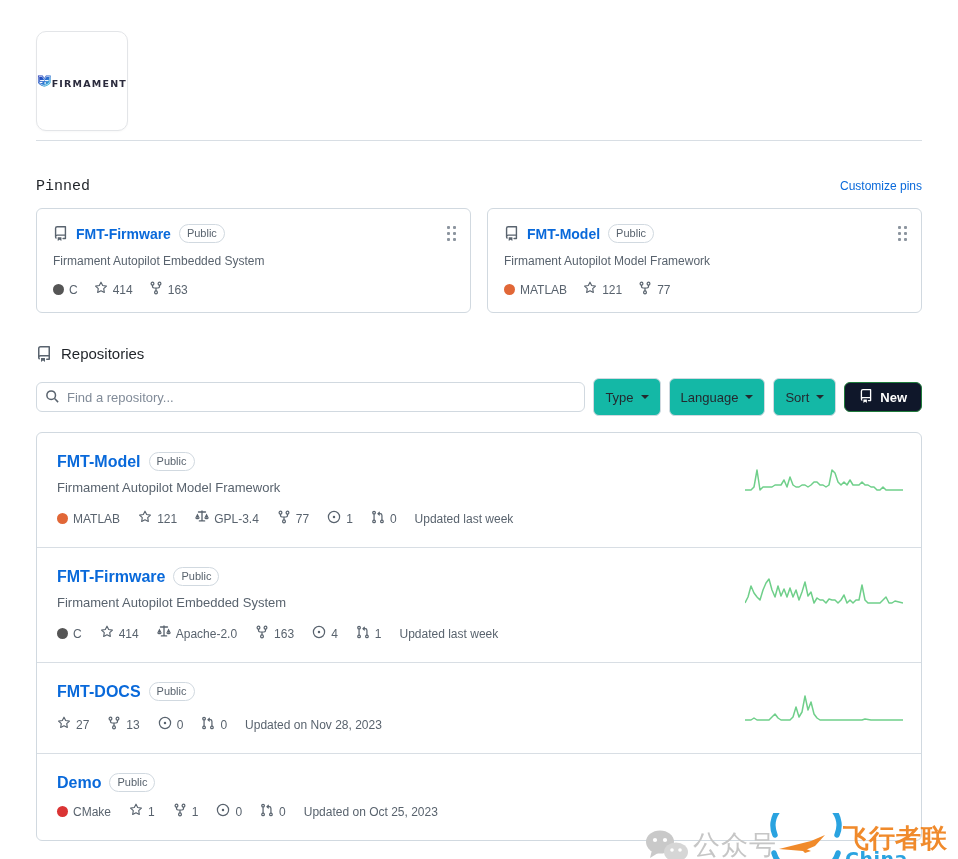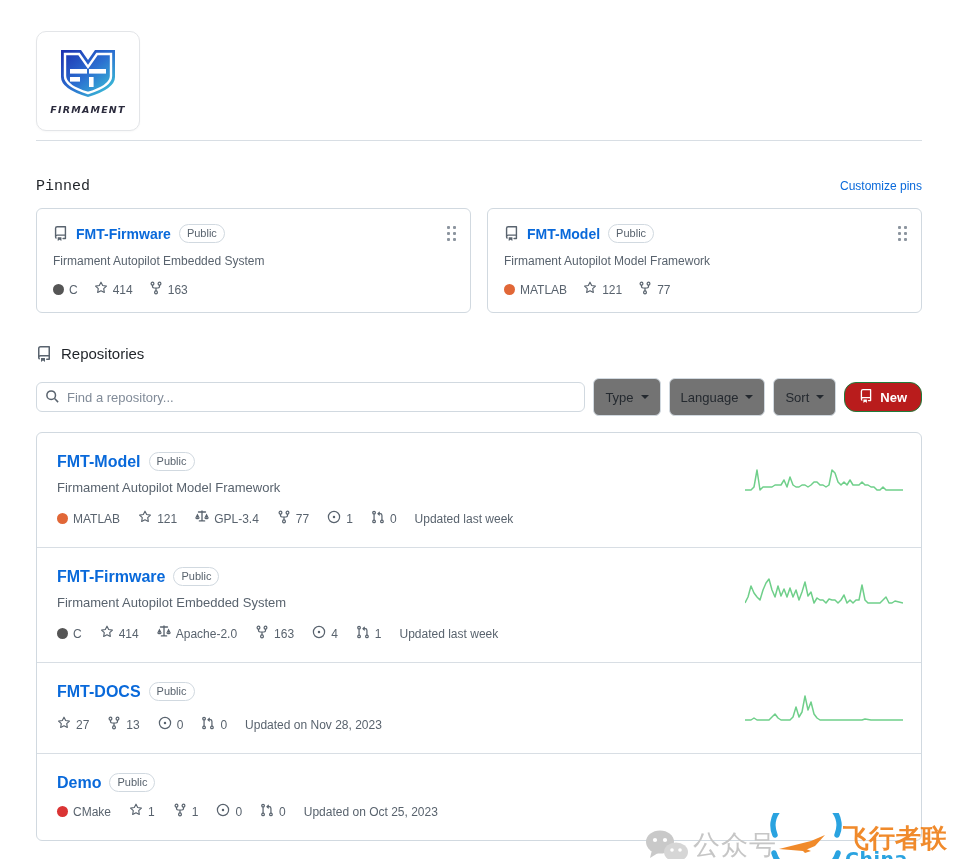--- a/index.html
+++ b/index.html
@@ -12,29 +12,28 @@
   }
   .page { position: relative; width: 958px; height: 859px; }
 
   
   .profile-header {
     display: flex; align-items: center;
     padding: 22px 0 0 36px;
     height: 140px;
   }
   .avatar-box {
-    width: 104px; height: 100px;
+    width: 92px; height: 100px;
     border: 1px solid #e3e5e8;
     border-radius: 10px;
     background: #fff;
-    display: flex; flex-direction: column;
+    display: flex; flex-direction: row;
     align-items: center; justify-content: center;
     flex: 0 0 auto;
     box-shadow: 0 1px 2px rgba(0,0,0,.03);
-    font-style: italic;
   }
   .logo-mark { width: 62px; height: 52px; }
   .logo-word {
     font-size: 9.5px; letter-spacing: 1.2px;
     color: #2b2b3d; margin-top: 5px;
     font-family: "DejaVu Sans", sans-serif;
     font-weight: 600;
   }
   .profile-name {
     margin-left: 32px;
@@ -98,33 +97,33 @@
     font-size: 13px; color: #1f2328;
     font-family: "Liberation Sans", sans-serif;
   }
   .search-input::placeholder { color: #818b98; }
   .search-ico {
     position: absolute; left: 9px; top: 7px;
     color: #59636e; pointer-events: none;
   }
   .btn {
     height: 30px; border: 1px solid #d1d9e0; border-radius: 6px;
-    background: #737373; color: #24292f;
+    background: #14b8a6; color: #24292f;
     font-size: 13px; font-weight: 500;
     padding: 18px 11px; display: inline-flex; align-items: center; gap: 7px;
     cursor: pointer; font-family: "Liberation Sans", sans-serif;
   }
   .caret {
     width: 0; height: 0;
     border-left: 4px solid transparent; border-right: 4px solid transparent;
     border-top: 4px solid #24292f; display: inline-block;
   }
   .btn-new {
-    background: #b91c1c; border-color: #1f7c3b; color: #fff;
-    font-weight: 600; padding: 0 14px; border-radius: 12px;
+    background: #0f172a; border-color: #1f7c3b; color: #fff;
+    font-weight: 600; padding: 0 14px;
   }
 
   .repo-list {
     margin-top: 16px;
     border: 1px solid #d1d9e0; border-radius: 6px;
     overflow: hidden; background: #fff;
   }
   .repo-row {
     display: flex; align-items: flex-start;
     padding: 19px 16px 20px 20px;

